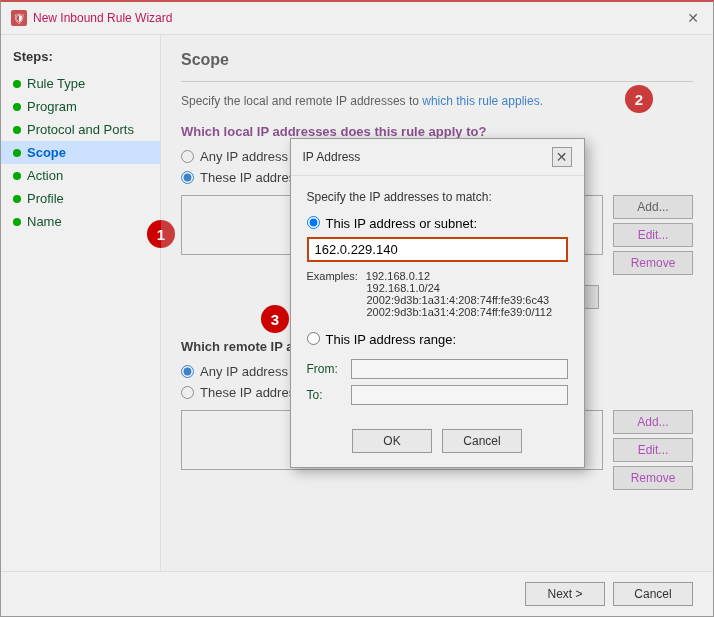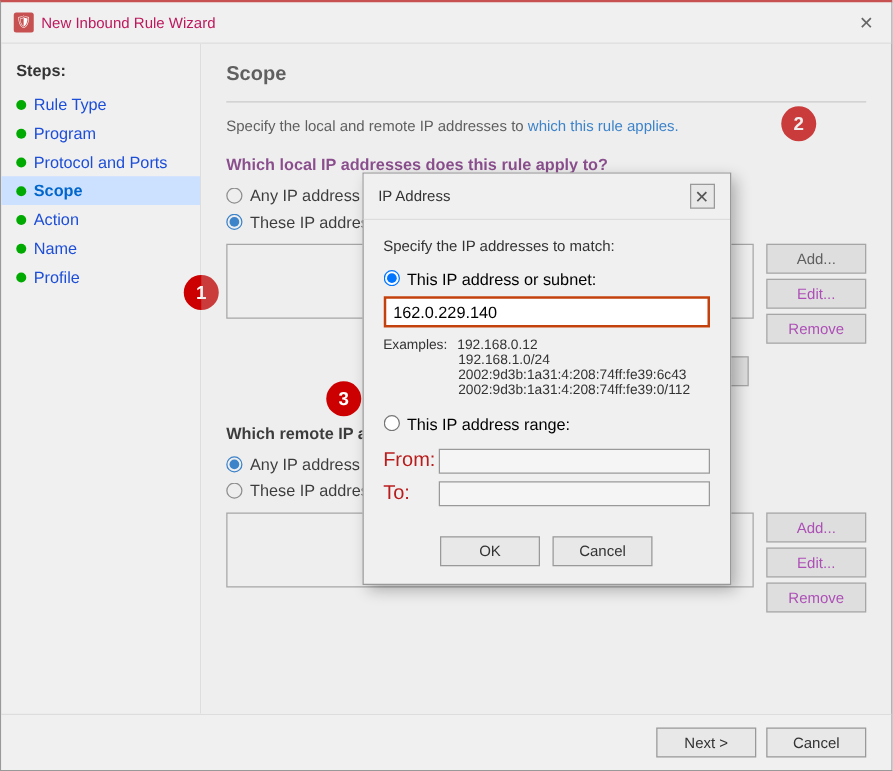--- a/index.html
+++ b/index.html
@@ -77,21 +77,21 @@
       font-weight: bold;
       padding: 4px 12px 8px;
       color: #333;
     }
 
     .sidebar-item {
       display: flex;
       align-items: center;
       padding: 4px 12px;
       cursor: pointer;
-      color: #1d4ed8;
+      color: #14532d;
       gap: 6px;
     }
 
     .sidebar-item.active {
       background: #cce0ff;
       color: #0066cc;
       font-weight: bold;
     }
 
     .sidebar-item .dot {
@@ -299,22 +299,22 @@
     }
 
     .range-row {
       display: flex;
       align-items: center;
       gap: 8px;
     }
 
     .range-label {
       width: 36px;
-      font-size: 16px;
-      color: #b91c1c;
+      font-size: 12px;
+      color: #14532d;
     }
 
     .range-input {
       flex: 1;
       border: 1px solid #999;
       padding: 2px 4px;
       font-size: 12px;
       background: #f5f5f5;
     }
 
@@ -366,25 +366,25 @@
       <div class="sidebar-item active">
         <span class="dot"></span>
         <span>Scope</span>
       </div>
       <div class="sidebar-item">
         <span class="dot"></span>
         <span>Action</span>
       </div>
       <div class="sidebar-item">
         <span class="dot"></span>
+        <span>Profile</span>
+      </div>
+      <div class="sidebar-item">
+        <span class="dot"></span>
         <span>Name</span>
-      </div>
-      <div class="sidebar-item">
-        <span class="dot"></span>
-        <span>Profile</span>
       </div>
     </div>
 
     <div class="content-area">
       <div class="page-title">Scope</div>
       <hr class="divider">
       <div class="page-subtitle">
         Specify the local and remote IP addresses to <span style="color:#0066cc;">which this rule applies.</span>
       </div>
 

